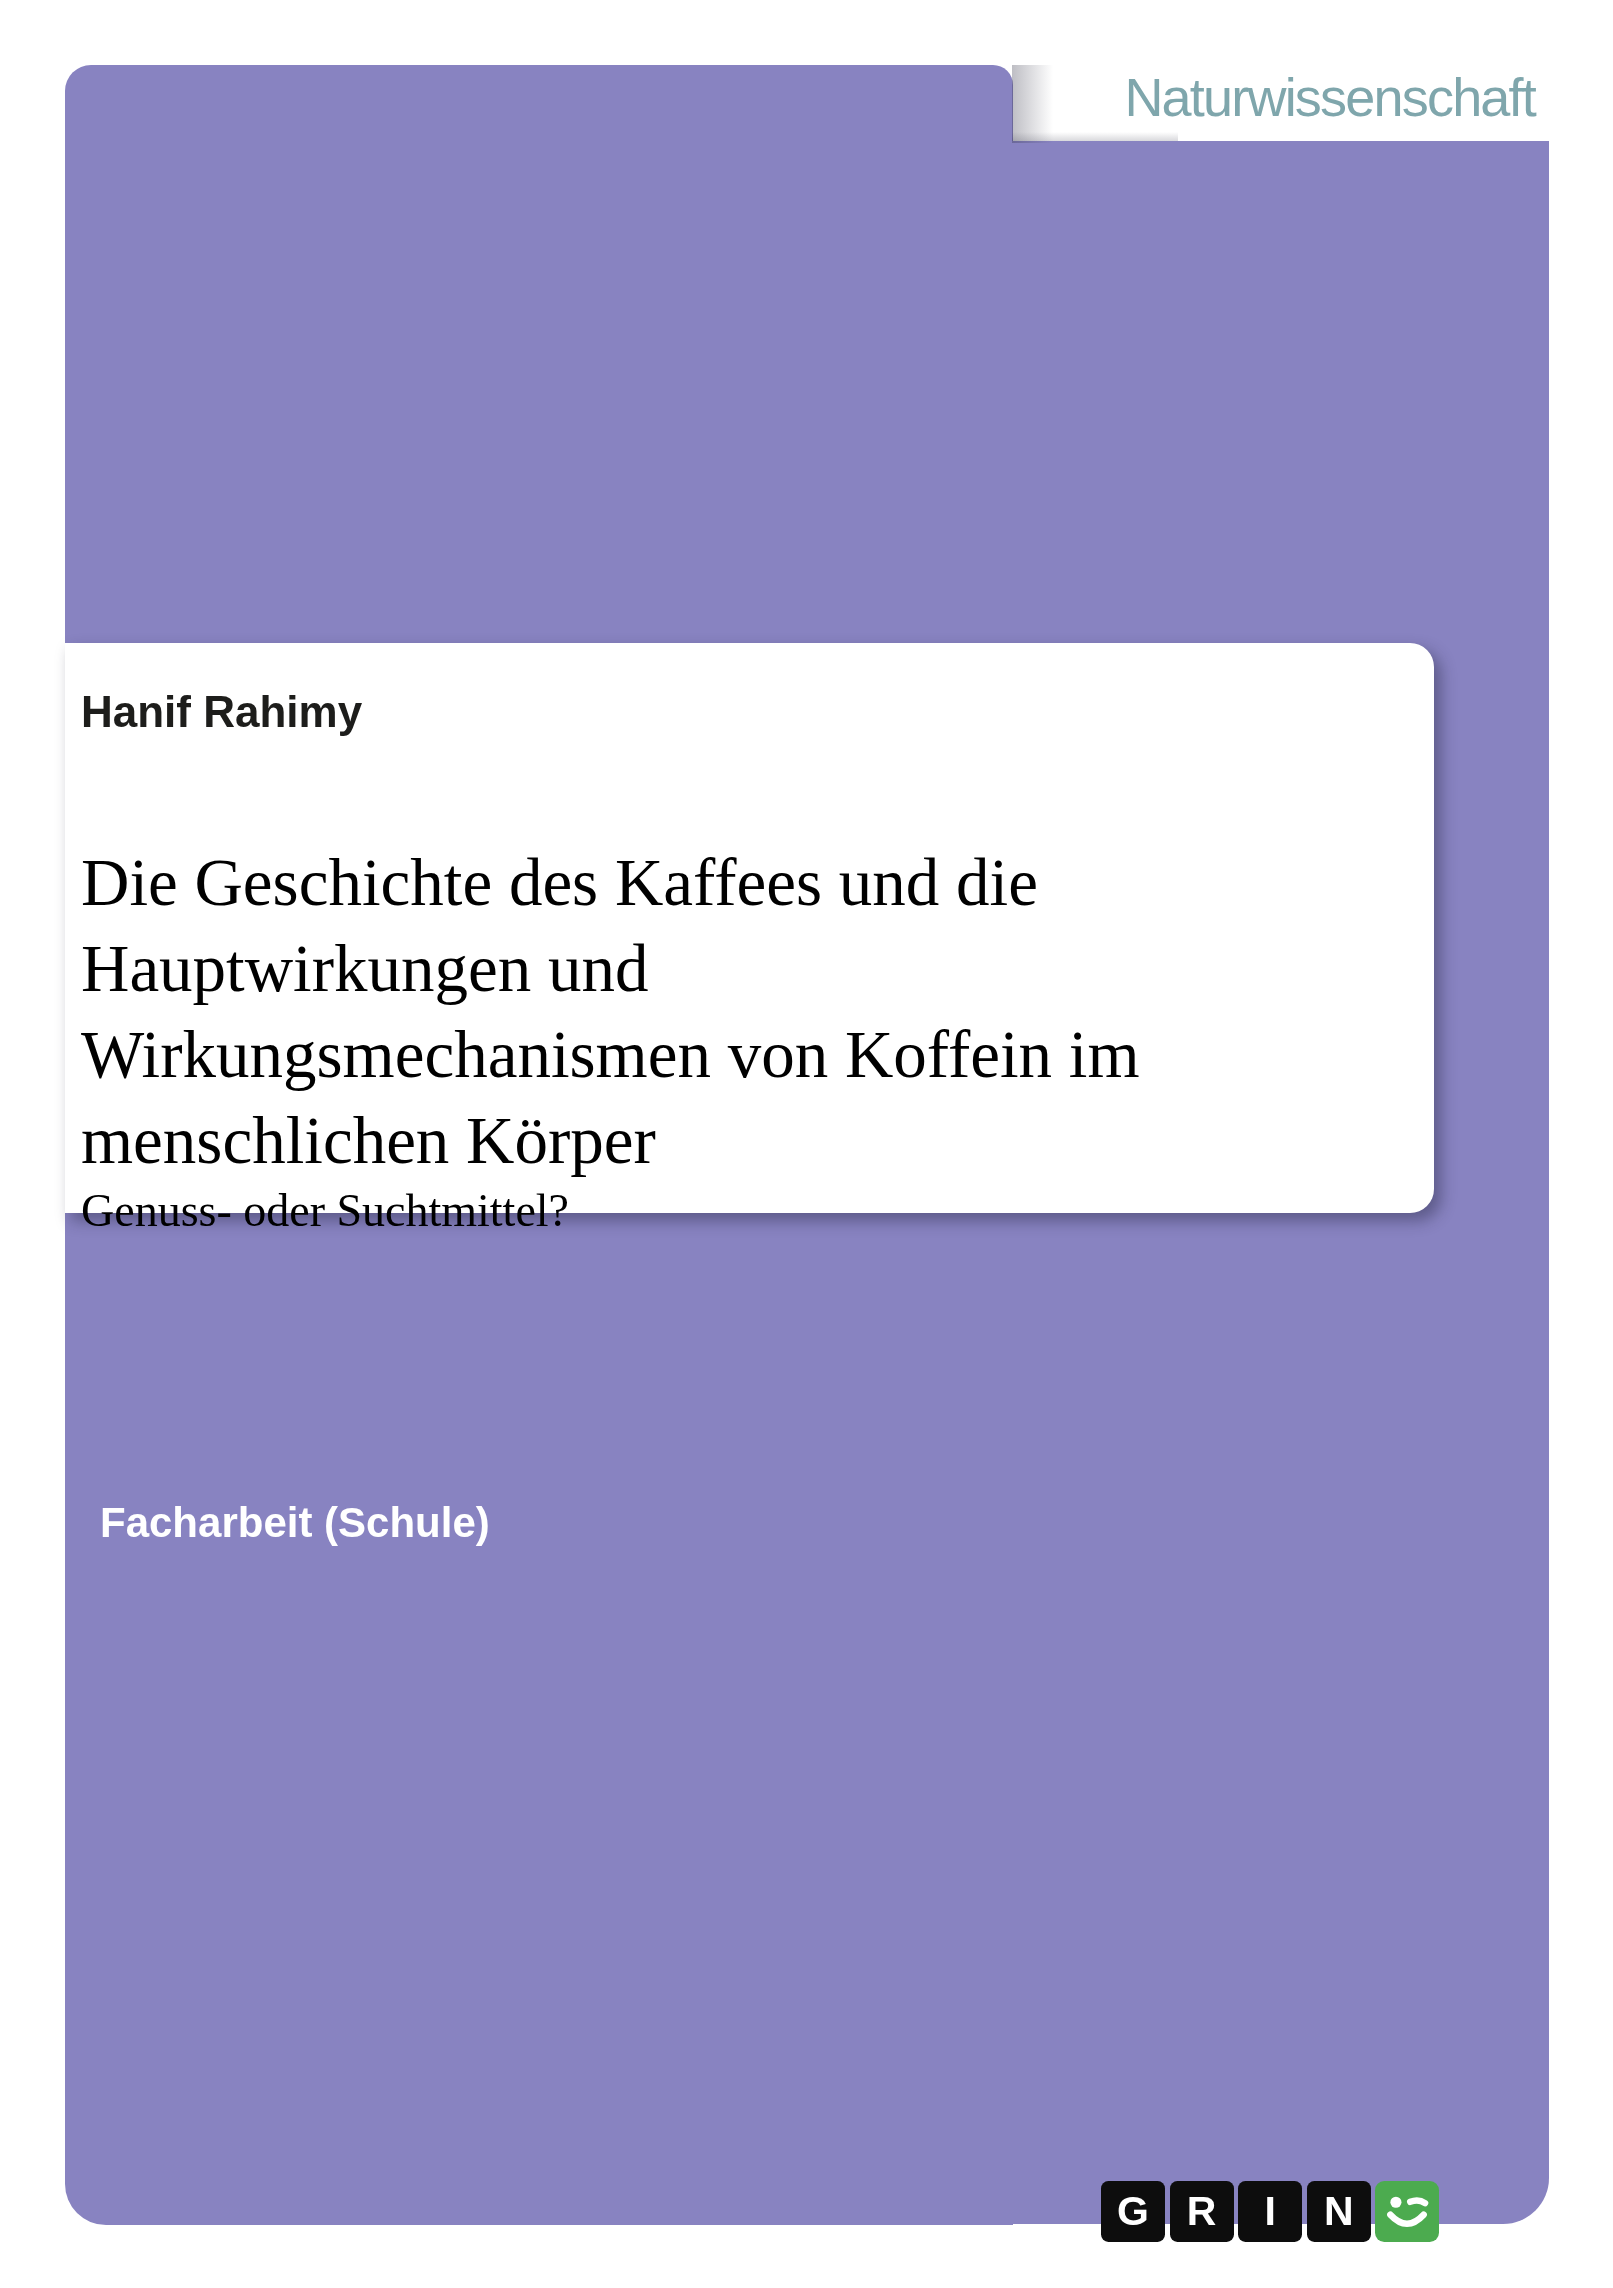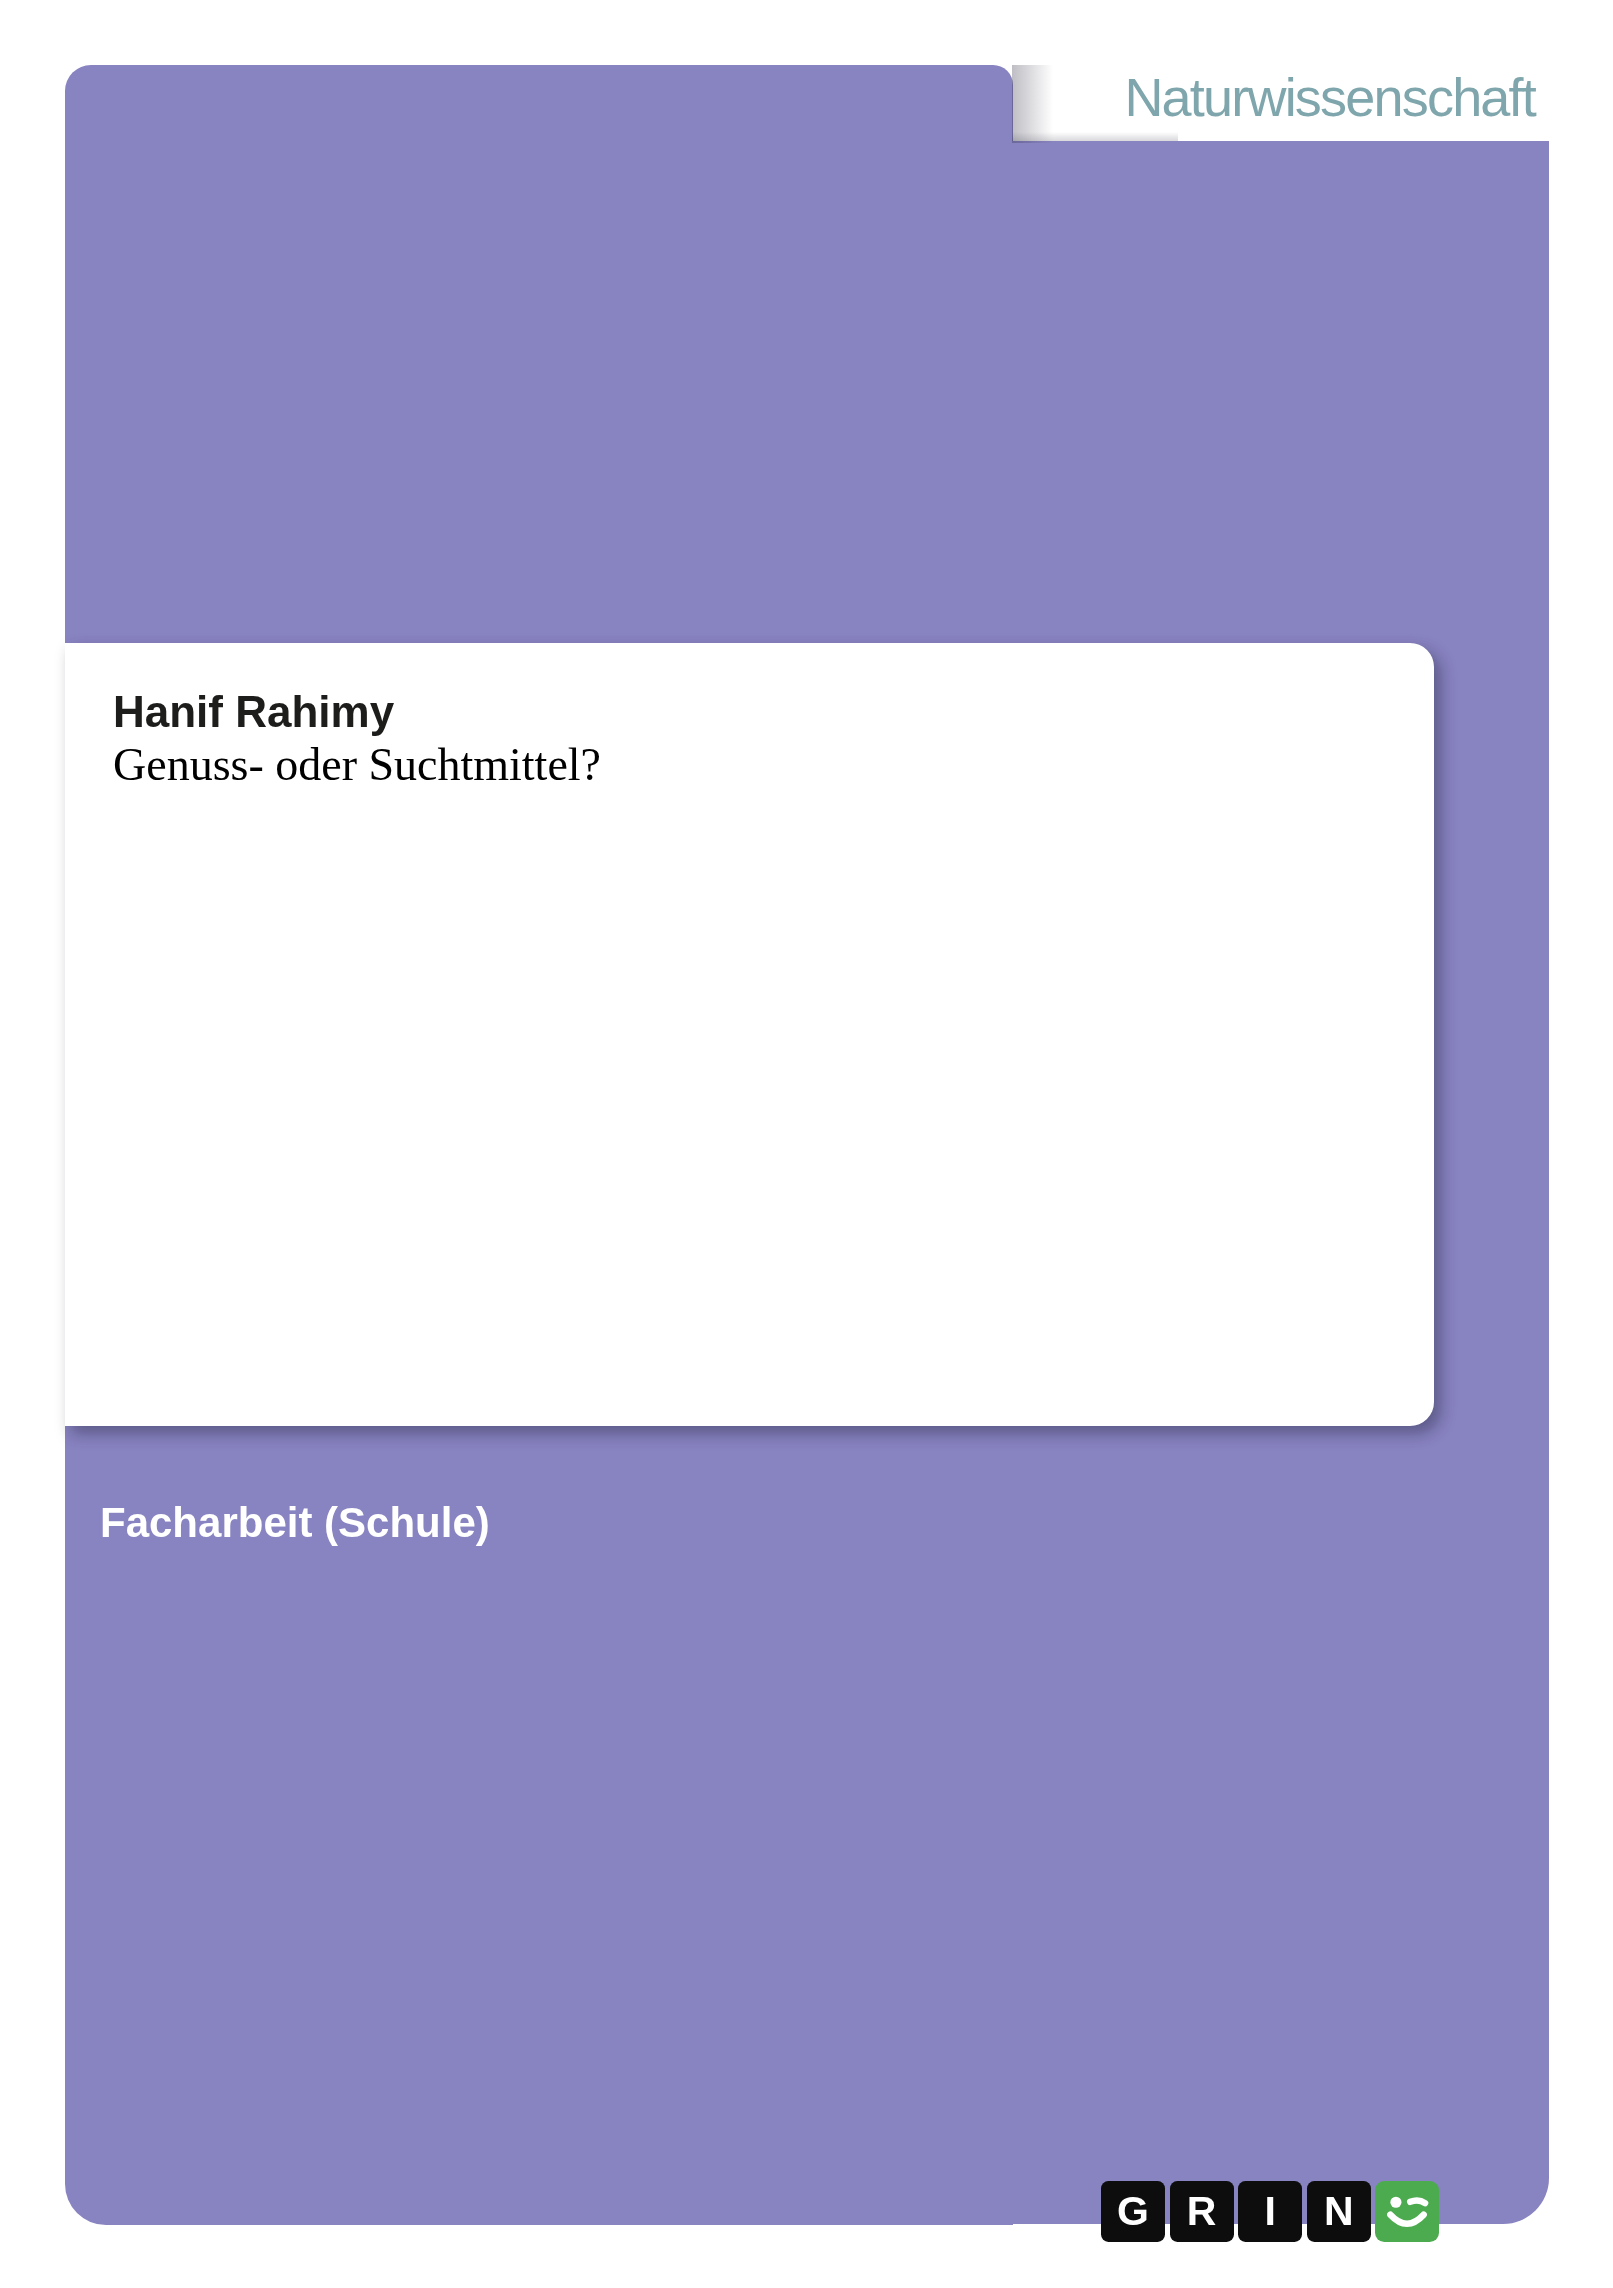--- a/index.html
+++ b/index.html
@@ -46,26 +46,26 @@
     right: 78px;
     font-size: 54px;
     letter-spacing: -1.8px;
     font-weight: 400;
     color: var(--teal, #7FA6AC);
     white-space: nowrap;
   }
   .content-box {
     position: absolute;
     left: 65px; top: 643px;
-    width: 1369px; height: 783px;
+    width: 1369px; height: 570px;
     background: #ffffff;
     border-radius: 0 24px 24px 0;
     box-shadow: 6.5px 7.4px 14.8px rgba(30,30,55,0.40);
     box-sizing: border-box;
-    padding-left: 48px;
+    padding-left: 16px;
   }
   .author {
     margin: 0;
     padding-top: 44px;
     font-size: 44px;
     font-weight: 700;
     color: #1D1D1B;
   }
   .title {
     margin: 102px 0 0 0;
@@ -122,20 +122,26 @@
   <div class="panel-a"></div>
   <div class="panel-b"></div>
   <div class="notch-shadow"></div>
   <div class="notch-shadow-b"></div>
 
   <div class="category">Naturwissenschaft</div>
 
   <div class="content-box">
     <p class="author">Hanif Rahimy</p>
 
+    <h1 class="title">
+      <span class="line">Die Geschichte des Kaffees und die</span>
+      <span class="line">Hauptwirkungen und</span>
+      <span class="line">Wirkungsmechanismen von Koffein im</span>
+      <span class="line">menschlichen Körper</span>
+    </h1>
 
     <div class="subtitle">Genuss- oder Suchtmittel?</div>
   </div>
 
   <div class="doctype">Facharbeit (Schule)</div>
 
   <div class="grin-logo">
     <span class="tile">G</span>
     <span class="tile">R</span>
     <span class="tile">I</span>

